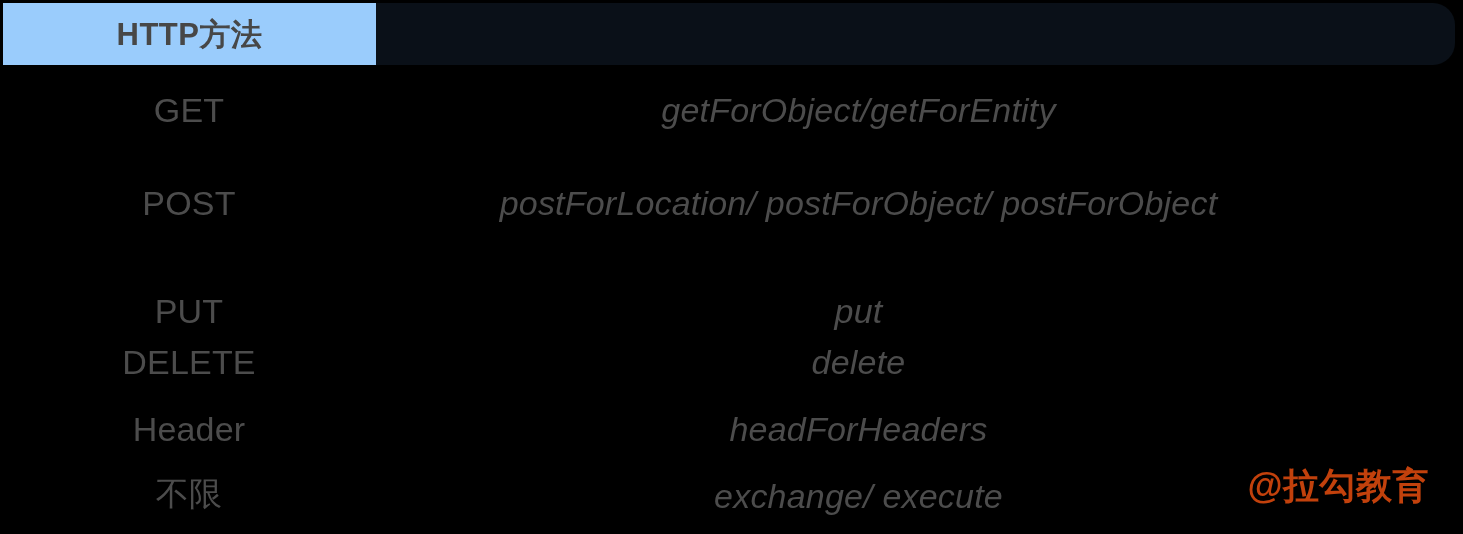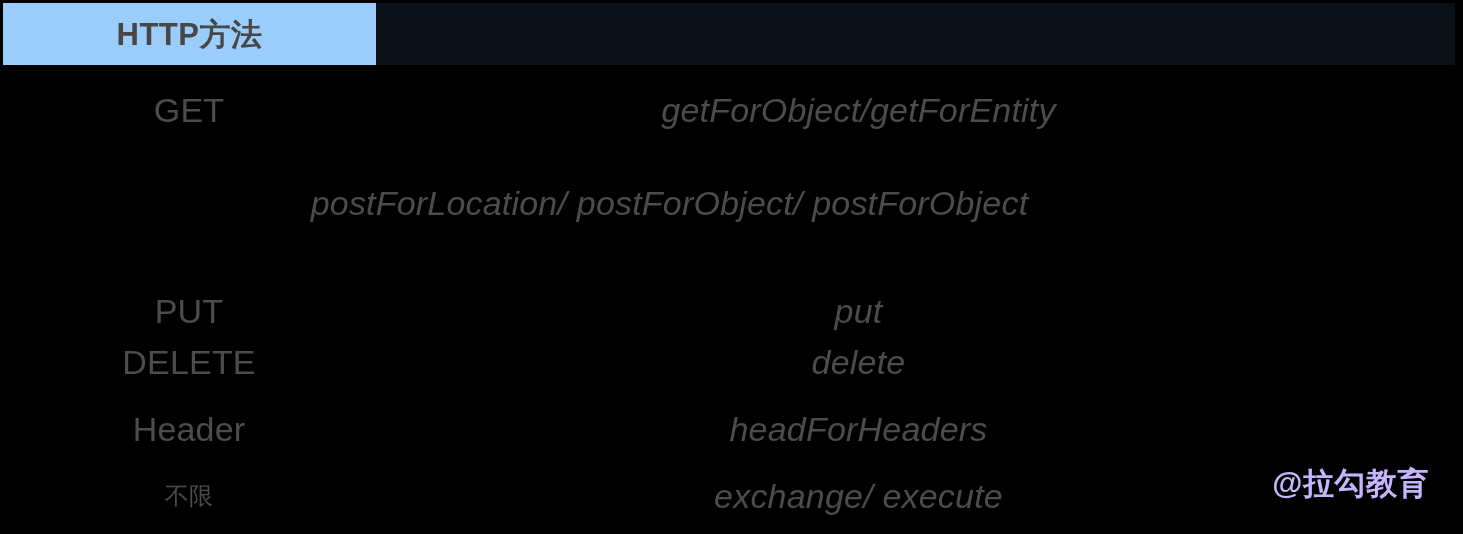--- a/index.html
+++ b/index.html
@@ -25,20 +25,21 @@
 
   
   .header-row {
     position: absolute;
     left: 3px;
     top: 3px;
     width: 1452px;
     height: 62px;
     display: flex;
     background: #0a1018;
+    border-radius: 22px;
   }
   .header-cell {
     background: #9accfc;
     height: 100%;
     display: flex;
     align-items: center;
     justify-content: center;
     box-sizing: border-box;
   }
   .header-cell-left {
@@ -78,31 +79,32 @@
   }
   .body-text {
     font-size: 34px;
     font-weight: normal;
     color: #4c4c4c;
     line-height: 1;
     white-space: nowrap;
     letter-spacing: 0.2px;
   }
   .body-text-cjk {
-    font-size: 24px;
+    font-size: 33px;
+    font-family: Liberation Mono, monospace;
   }
 
   
   .watermark {
     position: absolute;
     right: 34px;
     top: 468px;
-    font-size: 31px;
+    font-size: 36px;
     font-weight: bold;
-    color: #c4b5fd;
+    color: #c2410c;
     line-height: 1;
     white-space: nowrap;
     letter-spacing: 0.5px;
   }
 </style>
 </head>
 <body>
 
 <div id="table-root">
 
@@ -115,20 +117,23 @@
   <div class="body-row" style="top:87px">
     <div class="cell-method">
       <span class="body-text">GET</span>
     </div>
     <div class="cell-api">
       <span class="body-text">getForObject/getForEntity</span>
     </div>
   </div>
 
   <div class="body-row" style="top:180px">
+    <div class="cell-method">
+      <span class="body-text">POST</span>
+    </div>
     <div class="cell-api">
       <span class="body-text">postForLocation/ postForObject/ postForObject</span>
     </div>
   </div>
 
   <div class="body-row" style="top:288px">
     <div class="cell-method">
       <span class="body-text">PUT</span>
     </div>
     <div class="cell-api">

